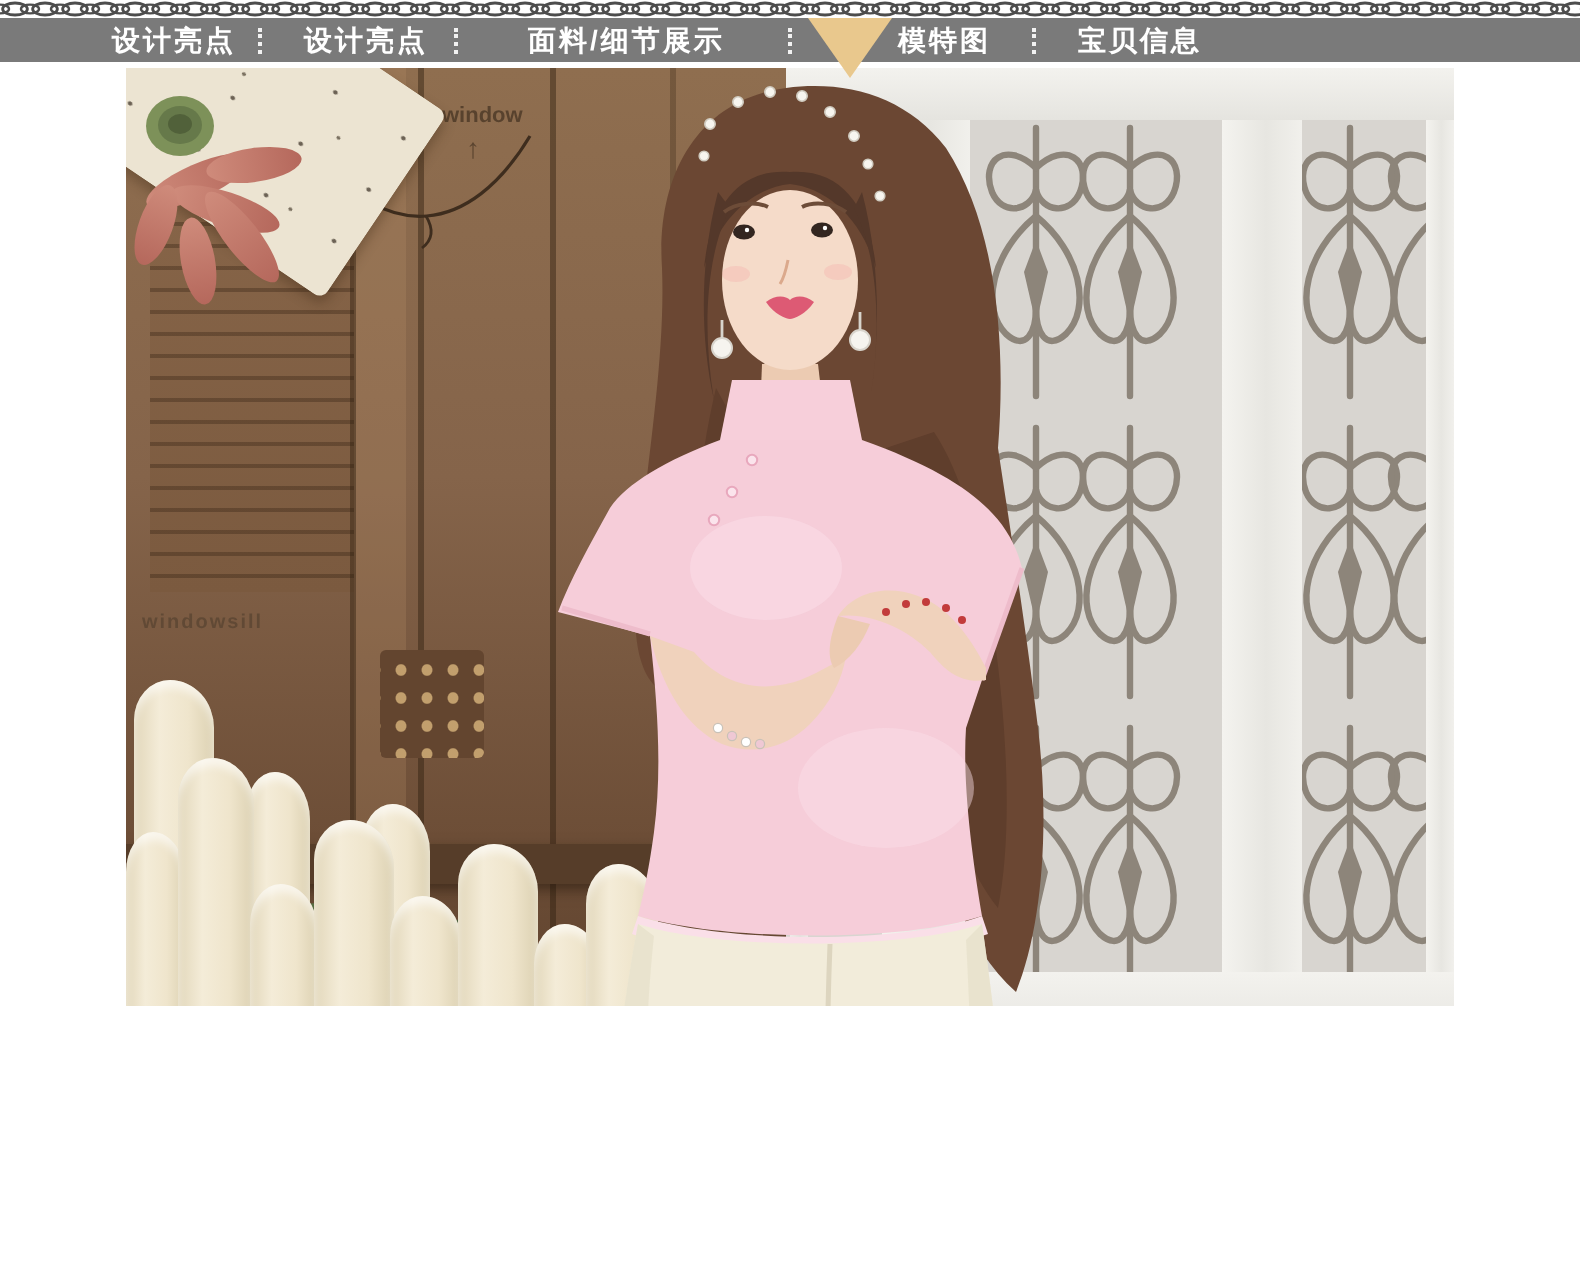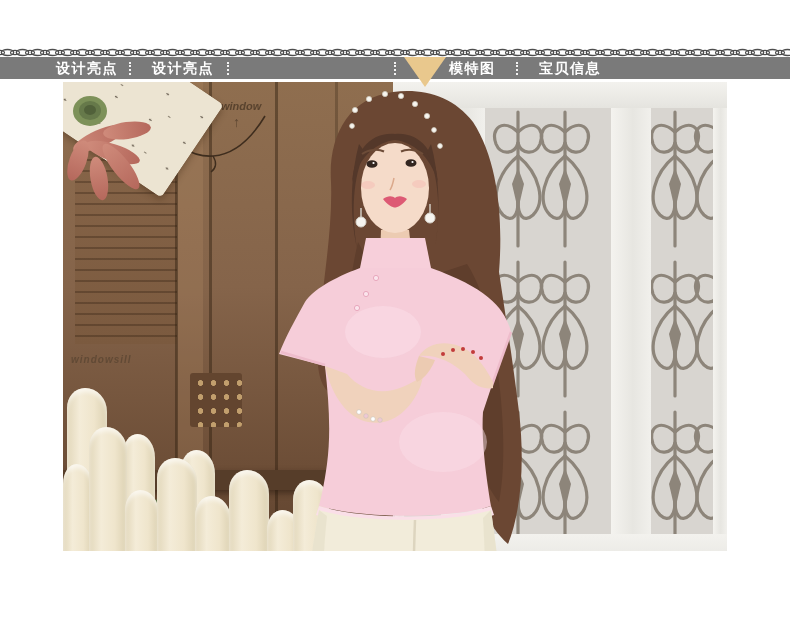--- a/index.html
+++ b/index.html
@@ -1,17 +1,17 @@
 <!DOCTYPE html>
 <html><head>
 <meta charset="utf-8">
 <style>
   html,body{margin:0;padding:0;background:#ffffff;}
   .page{position:relative;width:790px;height:503px;background:#ffffff;overflow:hidden;
-        font-family:"Liberation Sans",sans-serif;margin-top:48px;}
+        font-family:"Liberation Sans",sans-serif;}
   
   .chain{position:absolute;left:0;top:0;}
   
   .navbar{position:absolute;left:0;top:9px;width:790px;height:22px;background:#7a7a7a;z-index:4;}
   .nav-item{position:absolute;top:0;height:22px;line-height:22px;color:#ffffff;
             font-size:14px;font-weight:bold;letter-spacing:1.5px;white-space:nowrap;cursor:pointer;}
   .nav-sep{position:absolute;top:5px;height:13px;width:0;border-left:2px dotted #ffffff;opacity:.9;}
   .tri{position:absolute;left:404px;top:9px;width:0;height:0;z-index:5;
        border-left:21px solid transparent;border-right:21px solid transparent;
        border-top:30px solid #e9c88d;}
@@ -24,21 +24,21 @@
          background:repeating-linear-gradient(180deg,rgba(58,38,22,.38) 0 2px,rgba(255,255,255,0) 2px 11px),
                     linear-gradient(180deg,#8a684b,#7b5a3f);}
   .plank-line{position:absolute;top:0;width:3px;height:512px;background:rgba(46,30,16,.45);}
   .plank-light{position:absolute;top:0;width:26px;height:512px;background:rgba(190,150,110,.22);}
   .wood-rail{position:absolute;left:0;top:388px;width:340px;height:20px;background:#563d29;
              box-shadow:0 3px 6px rgba(30,18,8,.5);}
   .carved{position:absolute;left:127px;top:291px;width:52px;height:54px;background:#63452f;
           border-radius:3px;
           background-image:radial-gradient(rgba(210,175,120,.85) 2.4px,rgba(0,0,0,0) 3px);
           background-size:13px 14px;background-position:4px 3px;}
-  .wall-word{position:absolute;color:#4b3826;font-weight:bold;font-style:italic;}
+  .wall-word{position:absolute;color:#4b3826;font-weight:bold;}
   .wire{position:absolute;left:0;top:0;}
   
   .sign{position:absolute;left:-58px;top:-44px;width:205px;height:112px;background:#ece4d2;
         border-radius:5px;transform:rotate(34deg);box-shadow:2px 3px 6px rgba(60,40,20,.35);
         background-image:radial-gradient(#6b6154 1px,rgba(0,0,0,0) 1.5px),
                          radial-gradient(#7a7060 .9px,rgba(0,0,0,0) 1.3px);
         background-size:41px 31px,57px 43px;background-position:9px 7px,24px 19px;}
   .petal{position:absolute;width:56px;height:17px;border-radius:50%;
          background:linear-gradient(90deg,#cf8b7b,#b5685c);}
   .rosette{position:absolute;border-radius:50%;}
@@ -88,20 +88,21 @@
       </pattern>
     </defs>
     <rect width="790" height="9" fill="url(#chainp)"></rect>
   </svg>
 
   <div class="navbar">
     <span class="nav-item" style="left:56px">设计亮点</span>
     <span class="nav-sep" style="left:129px"></span>
     <span class="nav-item" style="left:152px">设计亮点</span>
     <span class="nav-sep" style="left:227px"></span>
+    <span class="nav-item" style="left:264px">面料/细节展示</span>
     <span class="nav-sep" style="left:394px"></span>
     <span class="nav-item" style="left:449px">模特图</span>
     <span class="nav-sep" style="left:516px"></span>
     <span class="nav-item" style="left:539px">宝贝信息</span>
   </div>
   <div class="tri"></div>
 
   <div class="photo">
 
     <div class="wood">

